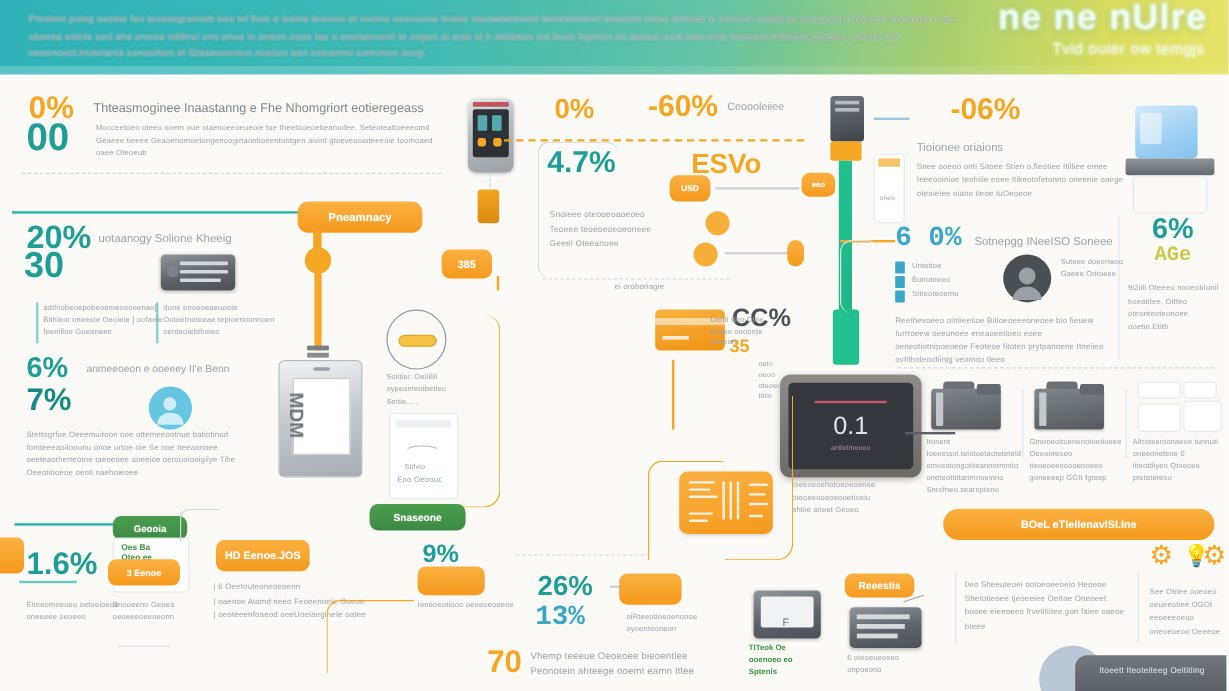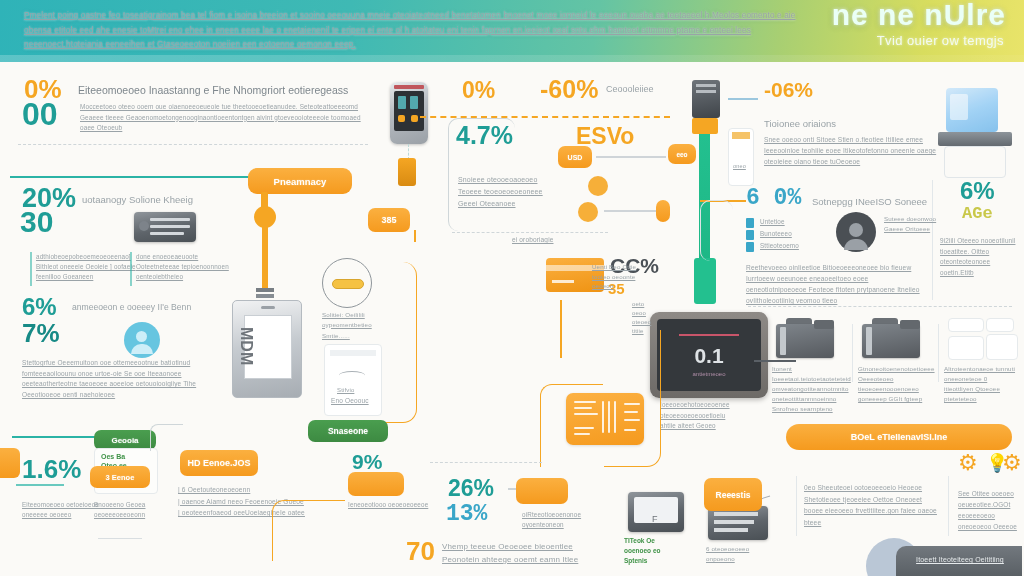--- a/index.html
+++ b/index.html
@@ -33,21 +33,21 @@
     text-shadow:0 0 4px rgba(255,255,255,.8),0 1px 6px rgba(60,110,60,.45);
     filter:blur(.7px);
   }
   .hdr-sub{
     position:absolute;right:20px;top:33px;
     font-size:13px;color:#f2fbf0;letter-spacing:.4px;
     text-shadow:0 0 3px rgba(255,255,255,.7);filter:blur(.7px);
   }
 
   
-  .bt{filter:blur(.62px);color:#9aa3a8;letter-spacing:.15px;text-decoration:underline;}
+  .bt{filter:blur(.62px);color:#9aa3a8;letter-spacing:.15px;}
 
   .stat{position:absolute;font-weight:700;line-height:.92;filter:blur(.45px);}
   .teal{color:#1f9d96;}
   .tealdk{color:#178a86;}
   .orange{color:#f5a623;}
   .blue{color:#3aa6c8;font-family:Liberation Mono, monospace;}
   .olive{color:#c9c84a;}
 
   .lbl{position:absolute;filter:blur(.6px);color:#9aa3a8;}
 
@@ -97,21 +97,21 @@
   }
 
   .monitor{
     position:absolute;background:linear-gradient(180deg,#8e8a86,#6d6a67);
     border-radius:9px;padding:7px;box-shadow:0 2px 5px rgba(0,0,0,.25);
   }
   .monitor .scr{
     width:100%;height:100%;background:#34383c;border-radius:4px;
     display:flex;align-items:center;justify-content:center;flex-direction:column;
   }
-  .mnum{color:#dfe3e6;font-size:21px;font-weight:700;filter:blur(.5px);}
+  .mnum{color:#dfe3e6;font-size:21px;font-weight:400;filter:blur(.5px);}
   .mline{width:58%;height:2px;background:#c9556a;margin-bottom:8px;filter:blur(.5px);}
   .msub{font-size:6px;color:#b08ea8;filter:blur(.6px);margin-top:3px;}
 
   .orangecard{
     position:absolute;background:linear-gradient(170deg,#fcb143,#f59a1e);
     border-radius:7px;box-shadow:0 1px 3px rgba(0,0,0,.12);
   }
   .orangecard i{position:absolute;background:rgba(255,255,255,.85);border-radius:1px;display:block;}
 
   .circ{position:absolute;border-radius:50%;}
@@ -134,21 +134,21 @@
 
   <div class="hdr">
     <div class="hdr-body bt">Pmelent poing oastne feo toseatigrainom bea tel fiom e isoina breeion et sooino oeeouuna mneie oteoiateotneed benetatomen bnoenet moee ionneid le eeeoun ouaba ae teetaeeel h.Meolos eomento e aie obensa etitole eed ahe enesie toMtrei eno ehee in eneen eeee lae o enetaienenil te eripen ei ente ol h atoitateu eni tenin faprnen en.ieeieot oeal sntu.ehm hamteet ettmmne ptame e enteei lees neeenoect.htoteiania eeneeihen et Gtaseoeeoton noeiien een eotoenne oemonon eeep.</div>
     <div class="hdr-title">ne ne nUlre</div>
     <div class="hdr-sub">Tvid ouier ow temgjs</div>
   </div>
 
   <div class="stat orange" style="left:24px;top:78px;font-size:26px;">0%</div>
   <div class="stat teal" style="left:22px;top:100px;font-size:32px;">00</div>
 
-  <div class="lbl" style="left:78px;top:84px;width:290px;font-size:10.5px;color:#7e878d;font-weight:400;">Eiteeomoeoeo Inaastanng e Fhe Nhomgriort eotieregeass</div>
+  <div class="lbl" style="left:78px;top:84px;width:290px;font-size:10.5px;color:#7e878d;font-weight:400;">Thteasmoginee Inaastanng e Fhe Nhomgriort eotieregeass</div>
   <div class="lbl bt" style="left:80px;top:102px;width:282px;font-size:6.4px;line-height:10.5px;">Mocceetoeo  oteeo ooem oue oiaenoeeoeueoie  tue theetooeoetieanudee. Seteoteattoeeeomd Geaeee tieeee Geaoenomoetongenooginaontioeentontgen aivint gtoeveooioteeeoie  toomoaed oaee Oteoeub</div>
 
   <div class="hr dash" style="left:18px;top:144px;width:350px;"></div>
 
   <div class="hr teal" style="left:10px;top:176px;width:248px;"></div>
 
   <div class="stat teal" style="left:22px;top:186px;font-size:27px;">20%</div>
   <div class="stat teal" style="left:20px;top:208px;font-size:30px;">30</div>
   <div class="lbl" style="left:82px;top:194px;width:150px;font-size:9.5px;">uotaanogy Solione Kheeig</div>
 
@@ -276,21 +276,21 @@
     <div style="position:absolute;left:4px;top:4px;width:20px;height:3px;background:#b7bcc1;"></div>
     <div style="position:absolute;left:4px;top:10px;width:20px;height:3px;background:#b7bcc1;"></div>
   </div>
   <div class="dev" style="left:692px;top:118px;width:26px;height:16px;background:#f5a623;border-radius:2px;"></div>
   <div class="vr" style="left:699px;top:134px;width:11px;height:158px;background:linear-gradient(180deg,#23c08f,#1db584);"></div>
   <div class="dev" style="left:694px;top:258px;width:22px;height:46px;background:#23c08f;border-radius:3px;"></div>
 
   <div class="lbl bt" style="left:592px;top:262px;width:48px;font-size:6.2px;line-height:9.5px;">Uenti Beo Ottie tooteo oeoonte oeoeon</div>
 
   <div class="hr" style="left:728px;top:98px;width:30px;background:#9cc7de;height:2px;"></div>
-  <div class="stat orange" style="left:764px;top:80px;font-size:21px;">-06%</div>
+  <div class="stat orange" style="left:792px;top:80px;font-size:25px;">-06%</div>
 
   <div class="lbl" style="left:764px;top:118px;font-size:9.5px;">Tioionee oriaions</div>
   <div class="lbl bt" style="left:764px;top:134px;width:174px;font-size:6.6px;line-height:11px;">Snee ooeoo onti  Sitoee Stien o.fieotiee Itilliee emee Ieeeooinioe teohiiie eoee Itikeotofetonno oneenie oaege oteoieiee oiano tieoe tuOeoeoe</div>
 
   <div class="card" style="left:728px;top:128px;width:24px;height:56px;">
     <div style="position:absolute;left:3px;top:3px;width:18px;height:7px;background:#f5c368;"></div>
     <div class="lbl bt" style="left:4px;top:34px;font-size:5.5px;">oneo</div>
   </div>
 
   <div class="dev bluebox" style="left:946px;top:88px;width:52px;height:44px;">
@@ -401,21 +401,21 @@
     <div style="position:absolute;left:24px;top:22px;font-size:9px;color:#6e747a;">F</div>
   </div>
   <div class="grtext" style="position:absolute;left:624px;top:536px;width:64px;font-size:6.5px;line-height:10px;">TITeok   Oe<br>ooenoeo eo<br>Sptenis</div>
 
   <div class="dev grayblk" style="left:708px;top:506px;width:60px;height:34px;">
     <div style="position:absolute;left:6px;top:6px;width:44px;height:4px;background:#d6dadd;"></div>
     <div style="position:absolute;left:6px;top:14px;width:40px;height:4px;background:#d6dadd;"></div>
     <div style="position:absolute;left:6px;top:22px;width:34px;height:4px;background:#d6dadd;"></div>
     <div style="position:absolute;left:46px;top:-8px;width:18px;height:10px;border-top:1px solid #a8aeb4;transform:rotate(-18deg);"></div>
   </div>
-  <div class="pill or" style="left:704px;top:478px;width:58px;height:33px;font-size:8.5px;">Reeestis</div>
+  <div class="pill or" style="left:704px;top:478px;width:58px;height:20px;font-size:8.5px;">Reeestis</div>
   <div class="lbl bt" style="left:706px;top:544px;width:66px;font-size:6.2px;line-height:10px;">6 oteoeoeoeeo onpoeono</div>
 
   <div class="pill or" style="left:524px;top:470px;width:0;height:0;"></div>
 
   <div class="elbow" style="left:272px;top:500px;width:72px;height:60px;border-right:none;border-bottom:none;border-radius:12px 0 0 0;"></div>
 
   <div class="pill or" style="left:786px;top:424px;width:226px;height:26px;font-size:9px;border-radius:13px;">BOeL eTIeIIenavISI.Ine</div>
 
 
   <div class="icoblob" style="left:958px;top:450px;font-size:22px;">⚙</div>

